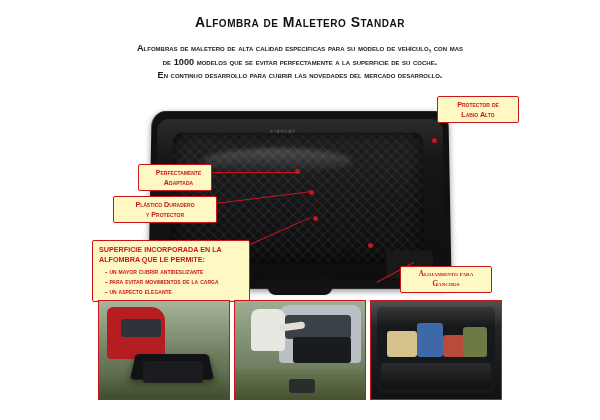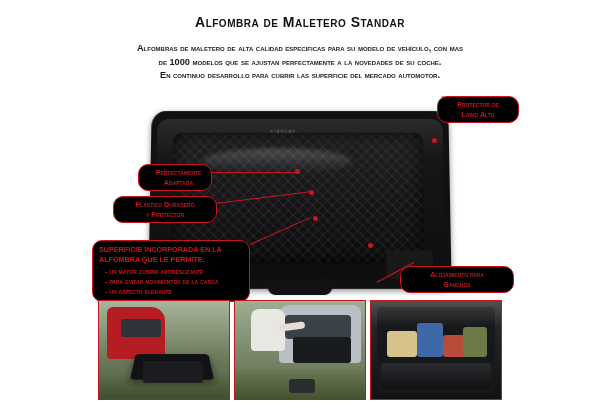--- a/index.html
+++ b/index.html
@@ -124,35 +124,35 @@
     font-size: 4px;
     color: #7c7c7c;
     letter-spacing: 1px;
   }
 
   
   .callout {
     position: absolute;
     box-sizing: border-box;
     border: 1.2px solid #c9161d;
-    background: #000000;
+    background: #fef9c3;
     color: #c9161d;
     font-size: 7.2px;
     font-weight: bold;
     line-height: 9.5px;
     text-align: center;
     padding: 3px 5px;
     font-variant: small-caps;
-    border-radius: 10px;
+    border-radius: 2px;
   }
 
   .c-perfect { left: 138px; top: 164px; width: 74px; padding-left: 12px; }
   .c-plastic { left: 113px; top: 196px; width: 104px; }
   .c-labio   { left: 437px; top: 96px;  width: 82px; }
-  .c-ganchos { left: 400px; top: 266px; width: 114px; }
+  .c-ganchos { left: 400px; top: 266px; width: 92px; font-family: Liberation Serif, serif; }
   .c-superficie {
     left: 92px; top: 240px; width: 158px;
     text-align: left;
     padding: 4px 6px;
     line-height: 10px;
   }
   .c-superficie .head { font-variant: small-caps; display: block; }
   .c-superficie ul {
     margin: 2px 0 0 0;
     padding: 0 0 0 6px;
@@ -265,22 +265,22 @@
 </style>
 </head>
 <body>
 
 <div class="page">
 
   <div class="title">Alfombra de Maletero Standar</div>
 
   <div class="subtitle">
     <div>Alfombras de maletero de alta calidad especificas para su modelo de vehículo, con mas</div>
-    <div>de 1000 modelos que se ajustan perfectamente a la novedades de su coche.</div>
-    <div>En continuo desarrollo para cubrir las superficie del mercado automotor.</div>
+    <div>de 1000 modelos que se evitar perfectamente a la superficie de su coche.</div>
+    <div>En continuo desarrollo para cubrir las novedades del mercado desarrollo.</div>
   </div>
 
   <div class="hero">
     <div class="mat-outer">
       <div class="mat-lip"></div>
       <div class="mat-inner">
         <div class="mat-gloss"></div>
       </div>
       <div class="mat-label">STANDAR</div>
       <div class="mat-notch-left"></div>

